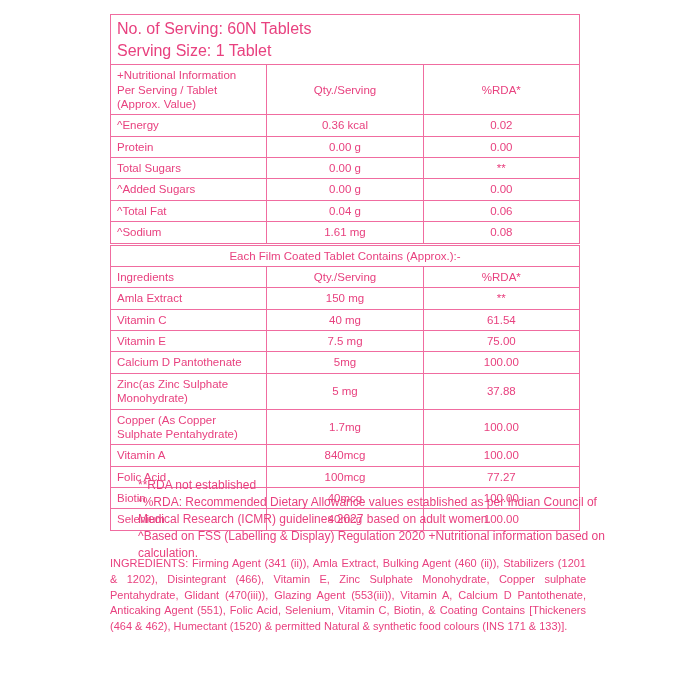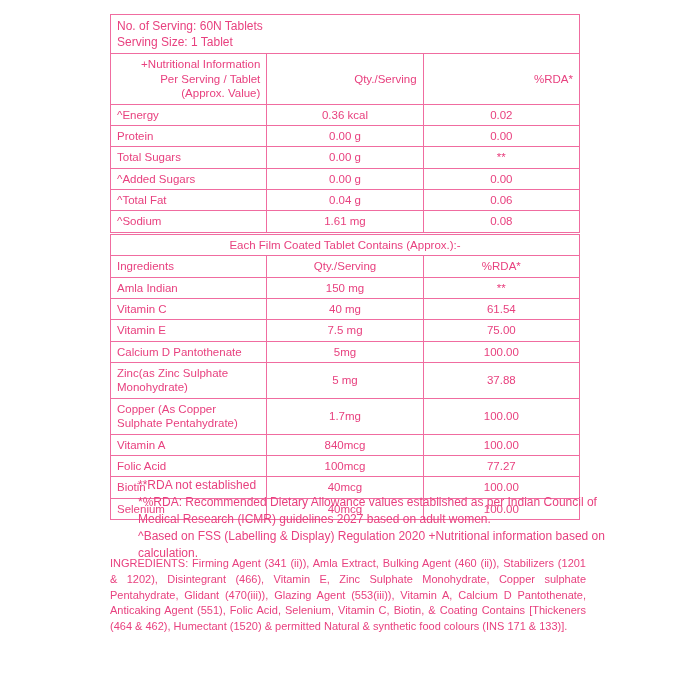--- a/index.html
+++ b/index.html
@@ -39,27 +39,27 @@
     padding: 3px 6px;
     font-size: 11.5px;
     color: #e8417f;
     vertical-align: middle;
     line-height: 1.25;
   }
   .c-name { width: 240px; }
   .c-qty  { width: 112px; text-align: center; }
   .c-rda  { width: 116px; text-align: center; }
 
-  .hdr-row td { padding-top: 5px; padding-bottom: 5px; text-align: right; }
+  .hdr-row td { padding-top: 5px; padding-bottom: 5px; }
   .head-cell { font-size: 11.5px; }
   .serving-box td {
     border: 1px solid #f06ca0;
     padding: 5px 8px 6px 8px;
   }
-  .serving-line { font-size: 12px; line-height: 1.35; }
+  .serving-line { font-size: 16px; line-height: 1.35; }
 
   table.ing {
     border-collapse: collapse;
     width: 470px;
     table-layout: fixed;
     margin-top: 1px;
   }
   table.ing td {
     border: 1px solid #f06ca0;
     padding: 3px 6px;
@@ -157,21 +157,21 @@
         <tr class="ing-title">
           <td colspan="3">Each Film Coated Tablet Contains (Approx.):-</td>
         </tr>
         <tr>
           <td class="c-name">Ingredients</td>
           <td class="c-qty">Qty./Serving</td>
           <td class="c-rda">%RDA*</td>
         </tr>
 
         <tr>
-          <td class="c-name">Amla Indian</td>
+          <td class="c-name">Amla Extract</td>
           <td class="c-qty">150 mg</td>
           <td class="c-rda">**</td>
         </tr>
         <tr>
           <td class="c-name">Vitamin C</td>
           <td class="c-qty">40 mg</td>
           <td class="c-rda">61.54</td>
         </tr>
         <tr>
           <td class="c-name">Vitamin E</td>

